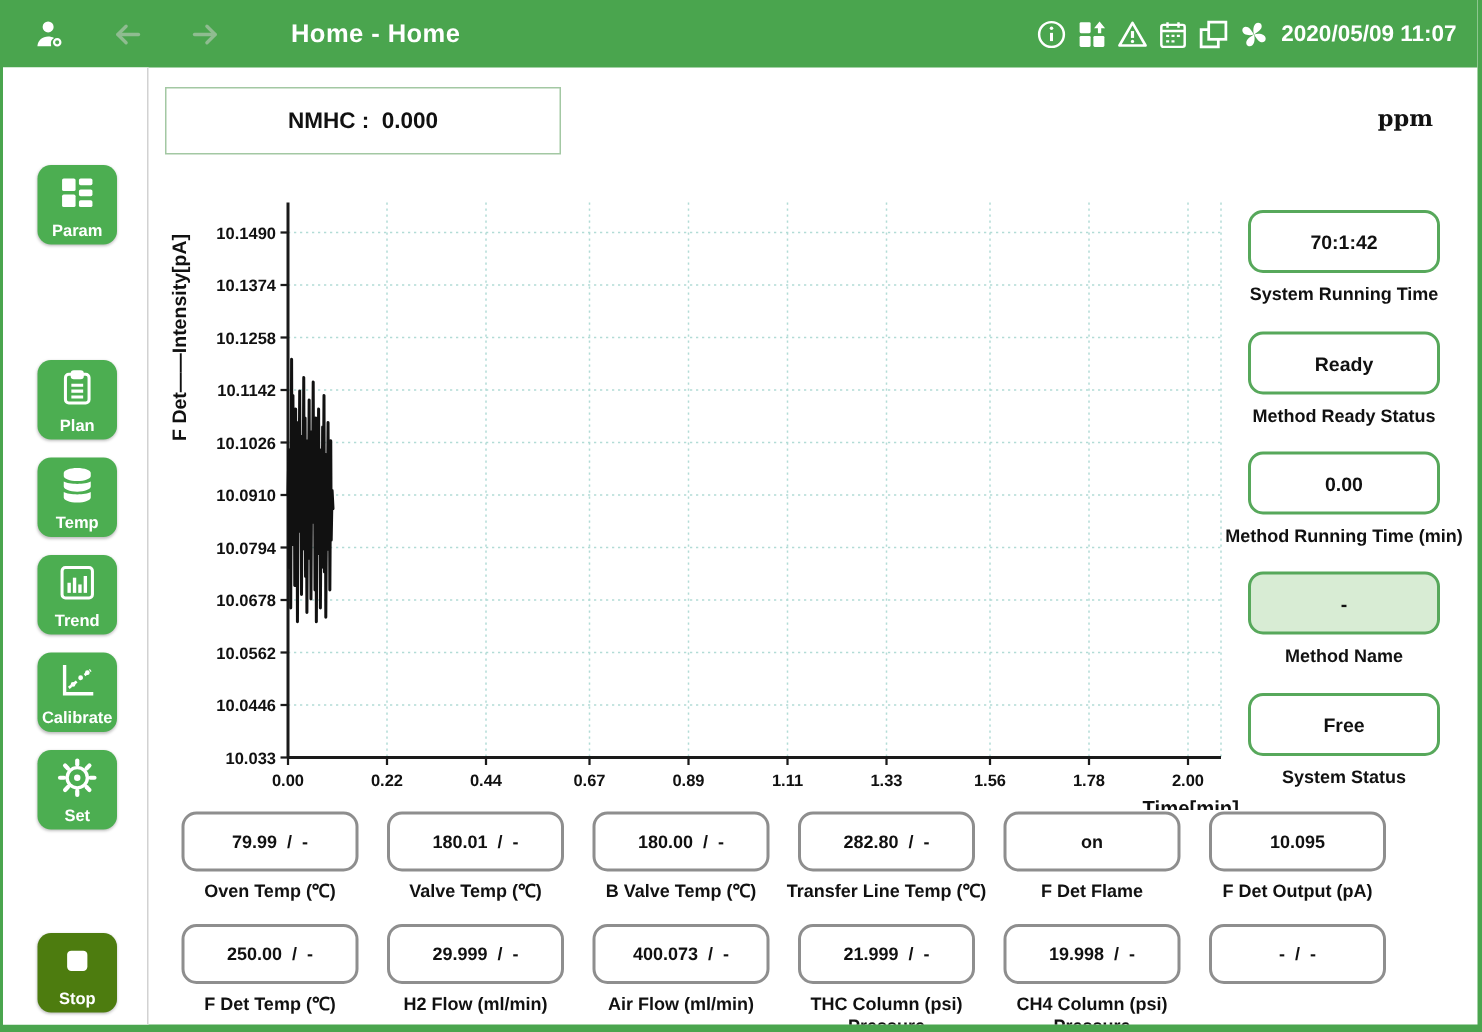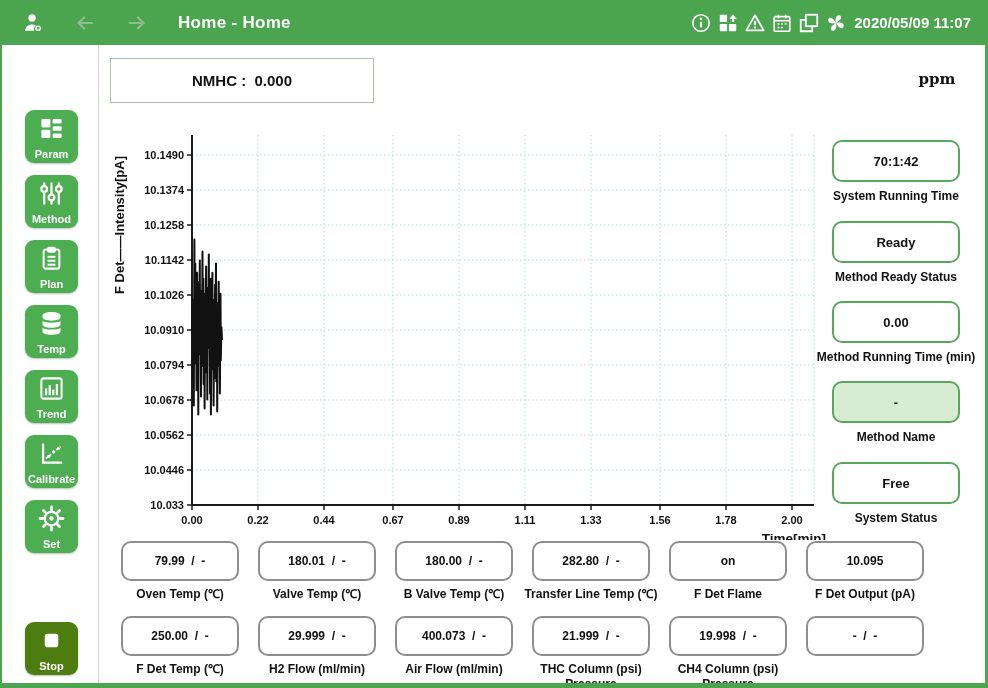--- a/index.html
+++ b/index.html
@@ -8,21 +8,21 @@
          border-left:2px solid #4aa54e; border-right:3px solid #4aa54e; border-bottom:5px solid #4aa54e; }
 
   
   #header { position:absolute; left:0; top:0; width:100%; height:45px; background:#4aa54e;
             display:flex; align-items:center; color:#fff; }
   #header .hicon { width:26px; height:26px; display:flex; align-items:center; justify-content:center; flex:0 0 auto; }
   #header .hicon svg { width:22px; height:22px; }
   #user-icon { margin-left:18px; }
   .nav-arrow { margin-left:26px; color:#8fbc90; }
   .nav-arrow svg { width:24px; height:24px; }
-  #page-title { margin-left:28px; font-size:17px; font-weight:bold; letter-spacing:.3px; }
+  #page-title { margin-left:44px; font-size:17px; font-weight:bold; letter-spacing:.3px; }
   #header-right { margin-left:auto; display:flex; align-items:center; gap:1px; padding-right:14px; }
   #header-datetime { font-size:15px; font-weight:bold; margin-left:4px; }
 
   
   #sidebar { position:absolute; left:0; top:45px; width:97px; height:643px; background:#fff;
              border-right:1px solid #d2d2d2; }
   .side-btn { position:absolute; left:23px; width:53px; height:53px; border-radius:9px; background:#4cae51;
               box-shadow:0 1px 2px rgba(0,0,0,.25); cursor:pointer; }
   .side-btn .sicon { position:absolute; top:5px; left:0; width:100%; display:flex; justify-content:center; }
   .side-btn .sicon svg { width:27px; height:27px; }
@@ -148,33 +148,20 @@
         <div class="sicon">
           <svg viewBox="0 0 24 24" fill="#fff">
             <rect x="3" y="3.5" width="8" height="7.5" rx="1"></rect>
             <rect x="3" y="13" width="8" height="7.5" rx="1"></rect>
             <rect x="13" y="3.5" width="8" height="4" rx="1"></rect>
             <rect x="13" y="10" width="8" height="4" rx="1"></rect>
             <rect x="13" y="16.5" width="8" height="4" rx="1"></rect>
           </svg>
         </div>
         <div class="slabel">Param</div>
-      </div>
-      <div class="side-btn" style="top: 130px;">
-        <div class="sicon">
-          <svg viewBox="0 0 24 24" fill="none" stroke="#fff" stroke-width="2" stroke-linecap="round">
-            <line x1="5.5" y1="3" x2="5.5" y2="21"></line>
-            <line x1="12" y1="3" x2="12" y2="21"></line>
-            <line x1="18.5" y1="3" x2="18.5" y2="21"></line>
-            <circle cx="5.5" cy="8" r="2.5" fill="#4cae51"></circle>
-            <circle cx="12" cy="15.5" r="2.5" fill="#4cae51"></circle>
-            <circle cx="18.5" cy="8" r="2.5" fill="#4cae51"></circle>
-          </svg>
-        </div>
-        <div class="slabel">Method</div>
       </div>
       <div class="side-btn" style="top: 195px;">
         <div class="sicon">
           <svg viewBox="0 0 24 24" fill="none" stroke="#fff" stroke-width="1.8">
             <rect x="5" y="4" width="14" height="17" rx="2"></rect>
             <rect x="9" y="2.5" width="6" height="3.5" rx="1" fill="#fff"></rect>
             <line x1="8.5" y1="10.5" x2="15.5" y2="10.5"></line>
             <line x1="8.5" y1="14" x2="15.5" y2="14"></line>
             <line x1="8.5" y1="17.5" x2="15.5" y2="17.5"></line>
           </svg>

